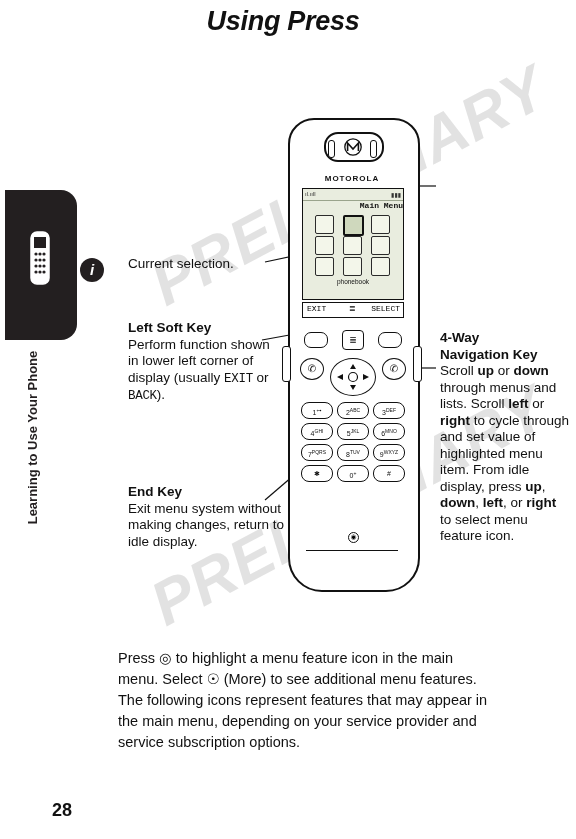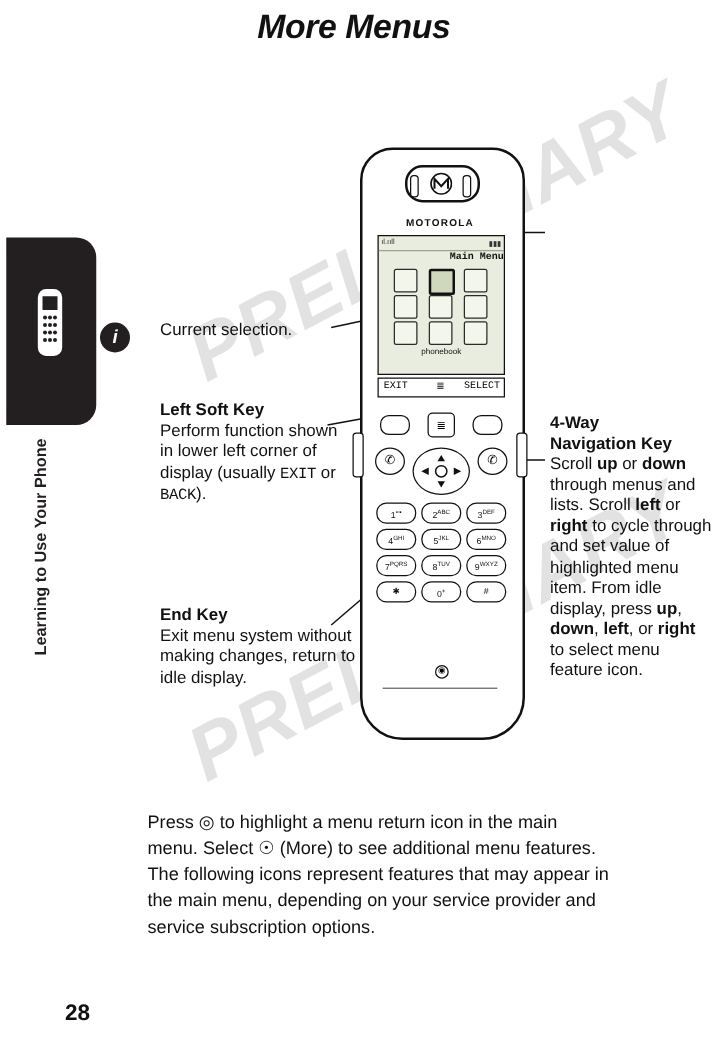--- a/index.html
+++ b/index.html
@@ -204,21 +204,21 @@
 </head>
 <body>
 
 <div class="page">
 
   <div class="watermark">
     <div class="wm-text" id="wm1">PRELIMINARY</div>
     <div class="wm-text" id="wm2">PRELIMINARY</div>
   </div>
 
-  <div class="title">More Menus</div>
+  <div class="title">Using Press</div>
 
   <div class="vtab">
     <svg class="phoneicon" viewBox="0 0 30 60">
       <rect x="6" y="4" width="18" height="52" rx="6" fill="#fff" stroke="#fff" stroke-width="1.5"></rect>
       <rect x="9" y="9" width="12" height="11" fill="#231f20"></rect>
       <circle cx="11" cy="26" r="1.6" fill="#231f20"></circle>
       <circle cx="15" cy="26" r="1.6" fill="#231f20"></circle>
       <circle cx="19" cy="26" r="1.6" fill="#231f20"></circle>
       <circle cx="11" cy="32" r="1.6" fill="#231f20"></circle>
       <circle cx="15" cy="32" r="1.6" fill="#231f20"></circle>
@@ -343,18 +343,18 @@
       <div class="key" style="left:75px;top:42px;">9<sup>WXYZ</sup></div>
       <div class="key" style="left:3px;top:63px;">✱</div>
       <div class="key" style="left:39px;top:63px;">0<sup>+</sup></div>
       <div class="key" style="left:75px;top:63px;">#</div>
     </div>
     <div class="micdot">◉</div>
     <div class="chin"></div>
   </div>
 
   <div class="body-par">
-    <span>Press </span><span>◎</span><span> to highlight a menu return icon in the main menu. Select </span><span>☉</span><span> (More) to see additional menu features. The following icons represent features that may appear in the main menu, depending on your service provider and service subscription options.</span>
+    <span>Press </span><span>◎</span><span> to highlight a menu feature icon in the main menu. Select </span><span>☉</span><span> (More) to see additional menu features. The following icons represent features that may appear in the main menu, depending on your service provider and service subscription options.</span>
   </div>
 
   <div class="pageno">28</div>
 
 </div>
 
 </body></html>

